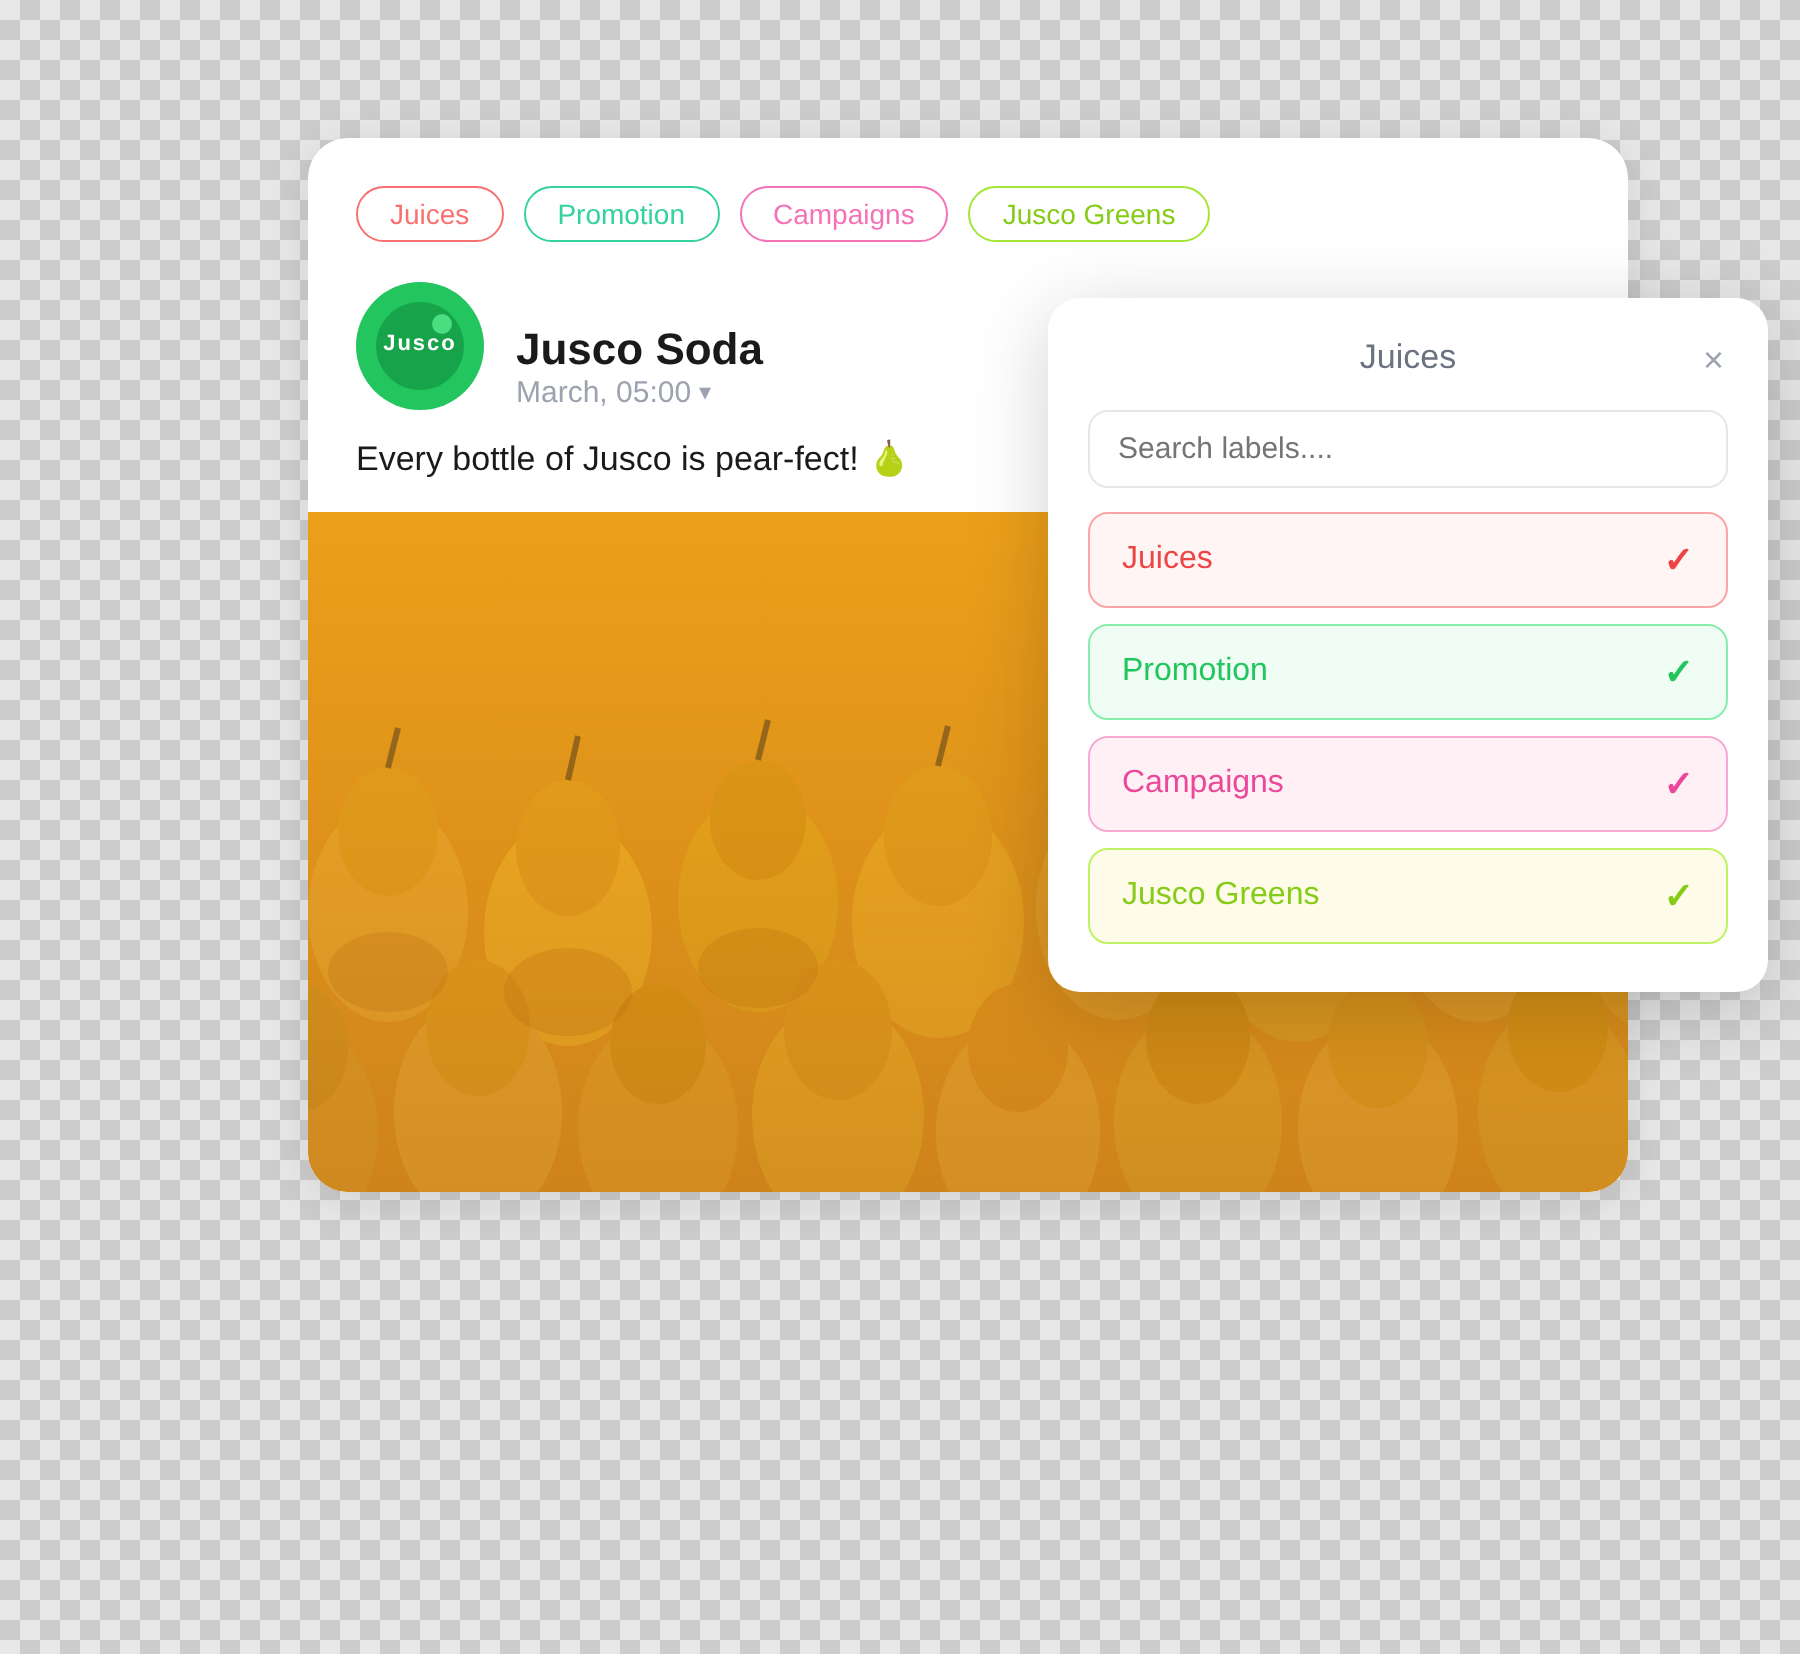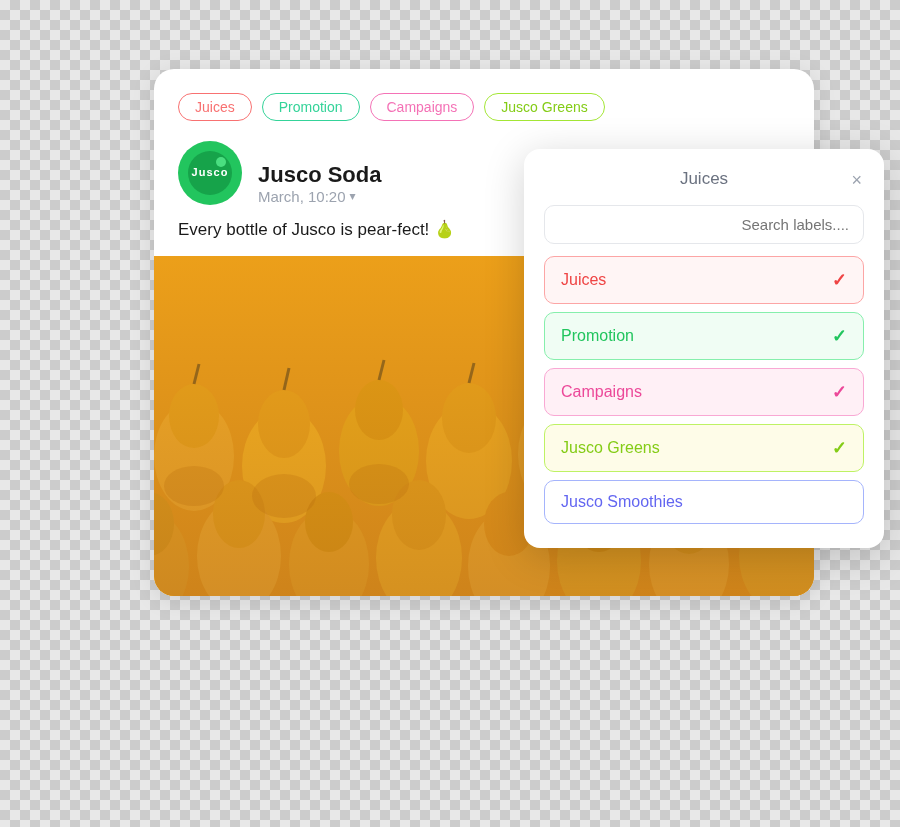--- a/index.html
+++ b/index.html
@@ -199,21 +199,20 @@
 
     .search-input {
       width: 100%;
       border: 1.5px solid #e5e7eb;
       border-radius: 10px;
       padding: 10px 14px;
       font-size: 15px;
       color: #6b7280;
       margin-bottom: 12px;
       outline: none;
-      text-align: right;
     }
 
     .label-item {
       display: flex;
       align-items: center;
       justify-content: space-between;
       padding: 12px 16px;
       border-radius: 10px;
       margin-bottom: 8px;
       cursor: pointer;
@@ -286,21 +285,21 @@
 
     <div class="post-header">
       <div class="avatar">
         <div class="jusco-circle">
           <span class="jusco-logo">Jusco</span>
         </div>
       </div>
       <div>
         <div class="post-title">Jusco Soda</div>
         <div class="post-date">
-          <span>March, 10:20</span>
+          <span>March, 05:00</span>
           <span style="font-size:12px; color:#9ca3af;">▾</span>
         </div>
       </div>
     </div>
 
     <div class="post-body">Every bottle of Jusco is pear-fect! 🍐</div>
 
     <div class="post-image">
       <svg viewBox="0 0 700 340" preserveAspectRatio="xMidYMid slice" xmlns="http://www.w3.org/2000/svg">
         <rect width="700" height="340" fill="#e8a020"></rect>
@@ -405,19 +404,16 @@
 
     
     <div class="label-item label-jusco-greens">
       <span class="label-item-text">Jusco Greens</span>
       <span class="check-icon">✓</span>
     </div>
 
     
 
     
-    <div class="label-item label-jusco-smoothies">
-      <span class="label-item-text">Jusco Smoothies</span>
-    </div>
 
   </div>
 
 </div>
 
 </body></html>

